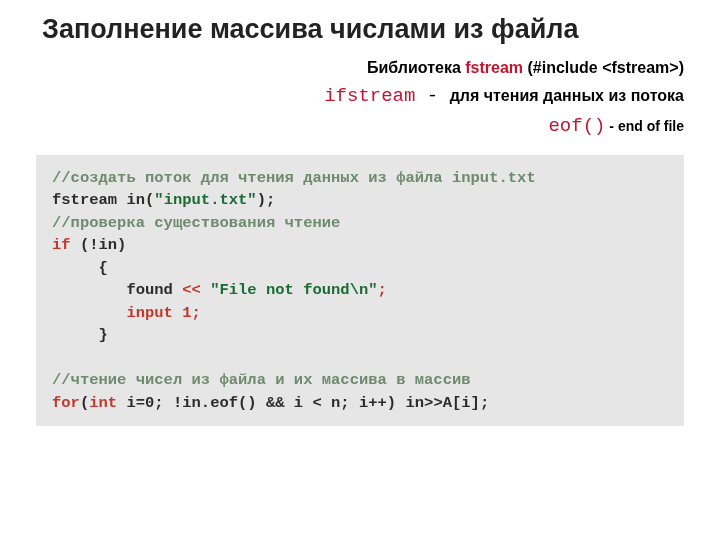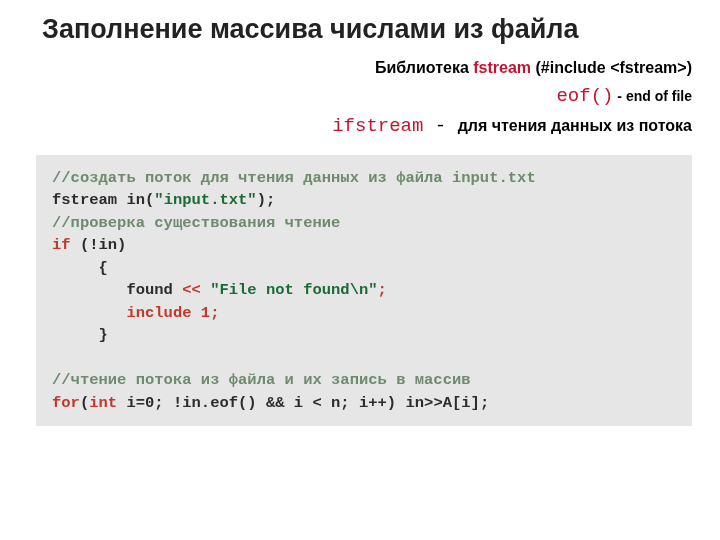--- a/index.html
+++ b/index.html
@@ -5,21 +5,21 @@
   * { box-sizing: border-box; }
   body {
     margin: 0;
     width: 720px;
     height: 540px;
     background: #fff;
     font-family: Arial, Helvetica, sans-serif;
     color: #000;
     overflow: hidden;
   }
-  .slide { padding: 10px 28px 20px 36px; }
+  .slide { padding: 10px 36px 20px 36px; }
   h1 {
     font-size: 27px;
     font-weight: 700;
     margin: 4px 0 14px 6px;
     color: #222;
   }
   .para { font-size: 16px; margin: 4px 0 8px 14px; text-align: right; }
   .b { font-weight: 700; }
   .mono { font-family: Consolas, "Courier New", monospace; }
   .kw1 { color: #c41430; font-weight: 700; }
@@ -51,32 +51,32 @@
 <body>
 
 <div class="slide">
   <h1>Заполнение массива числами из файла</h1>
 
   <div class="para">
     <span class="b">Библиотека </span><span class="kw1">fstream</span><span class="b">   (#include &lt;fstream&gt;)</span>
   </div>
 
   <div class="para">
-    <span class="kw2 mono" style="font-size:19px">eof()</span><span class="small b"> - end of file</span>
+    <span class="kw2 mono" style="font-size:19px">ifstream</span><span class="mono" style="font-size:19px">   -   </span><span class="b">для чтения данных из потока</span>
   </div>
 
   <div class="para">
-    <span class="kw2 mono" style="font-size:19px">ifstream</span><span class="mono" style="font-size:19px">   -   </span><span class="b">для чтения данных из потока</span>
+    <span class="kw2 mono" style="font-size:19px">eof()</span><span class="small b"> - end of file</span>
   </div>
 
   <div class="codeblock"><span class="c-comment">//создать поток для чтения данных из файла input.txt</span>
 <span class="c-plain">fstream in(</span><span class="c-str">"input.txt"</span><span class="c-plain">);</span>
 <span class="c-comment">//проверка существования чтение</span>
 <span class="c-kw">if </span><span class="c-plain">(!in)</span>
 <span class="c-plain">     {</span>
 <span class="c-plain">        found </span><span class="c-kw">&lt;&lt; </span><span class="c-str">"File not found\n"</span><span class="c-kw">;</span>
-<span class="c-kw">        include </span><span class="c-kw">1;</span>
+<span class="c-kw">        input </span><span class="c-kw">1;</span>
 <span class="c-plain">     }</span>
 
-<span class="c-comment">//чтение потока из файла и их запись в массив</span>
+<span class="c-comment">//чтение чисел из файла и их массива в массив</span>
 <span class="c-kw">for</span><span class="c-plain">(</span><span class="c-kw">int</span><span class="c-plain"> i=0; !in.eof() &amp;&amp; i &lt; n; i++) in&gt;&gt;A[i];</span></div>
 
 </div>
 
 </body></html>

